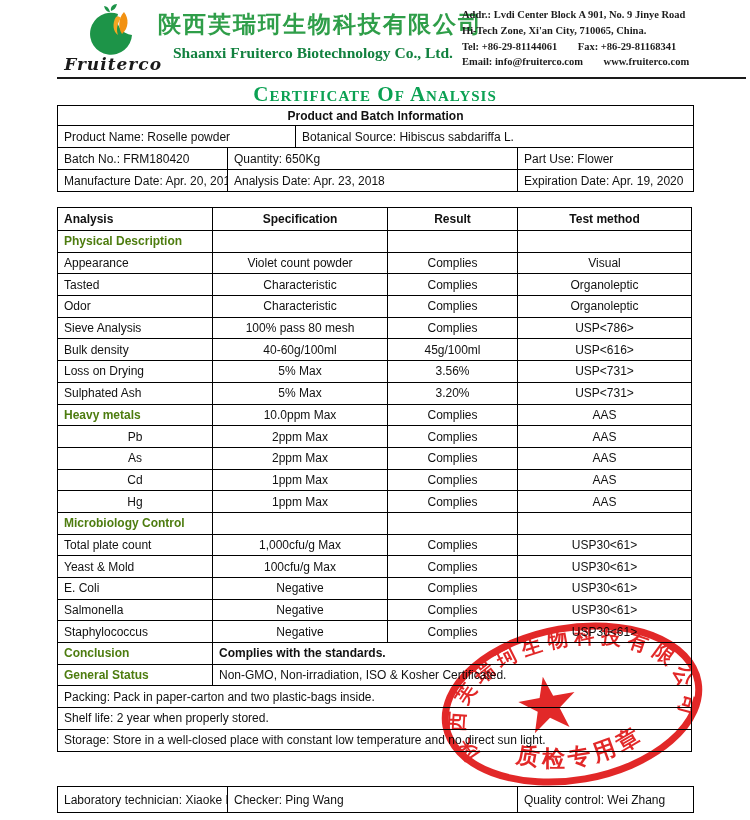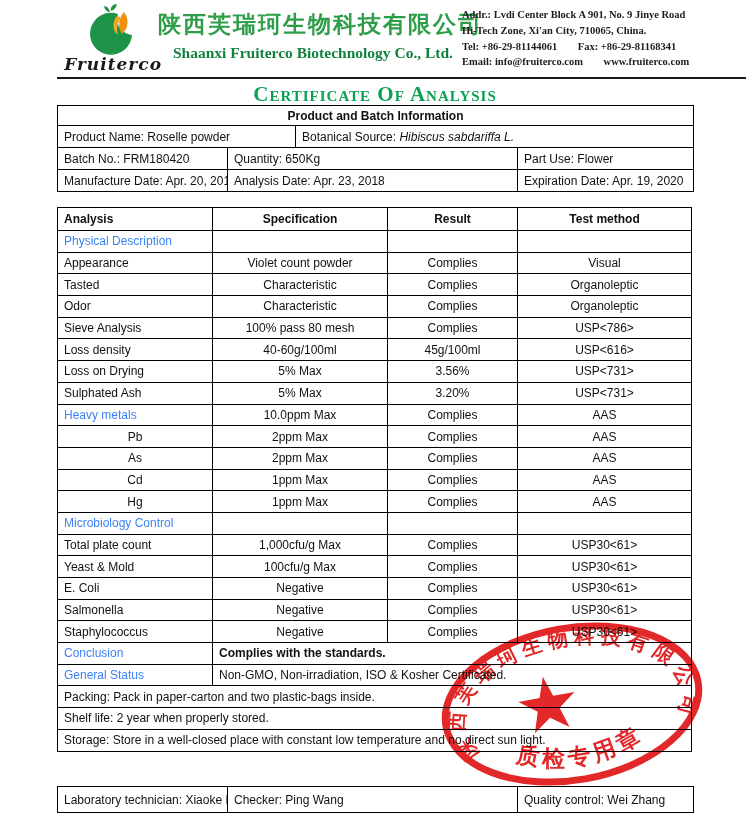--- a/index.html
+++ b/index.html
@@ -26,22 +26,22 @@
   .coa-title{position:absolute;left:0;top:82px;width:750px;text-align:center;
              font-family:"Liberation Serif",serif;font-weight:bold;font-size:21px;
              font-variant:small-caps;letter-spacing:1px;color:#0ba153;}
 
   
   table{border-collapse:collapse;table-layout:fixed;font-size:12px;color:#111;}
   td,th{border:1px solid #000;padding:0 0 0 6px;text-align:left;font-weight:normal;
         overflow:hidden;white-space:nowrap;}
   .tc{text-align:center;padding:0 2px;}
   .bold{font-weight:bold;}
-  .blue{color:#3b82f6;font-weight:normal;}
-  .italic{font-style:italic;}
+  .blue{color:#4d7c0f;font-weight:bold;}
+  .italic{}
 
   .product-table{position:absolute;left:57px;top:105px;width:636px;}
   .product-table tr{height:22px;}
   .product-table tr.cap{height:20px;}
 
   .analysis-table{position:absolute;left:57px;top:207px;width:634px;border-radius:25px;}
   .analysis-table tr{height:21.7px;}
   .analysis-table tr.head{height:23px;}
   .analysis-table th{font-weight:bold;}
 
@@ -164,21 +164,21 @@
           <td class="tc">Complies</td>
           <td class="tc">Organoleptic</td>
         </tr>
         <tr>
           <td>Sieve Analysis</td>
           <td class="tc">100% pass 80 mesh</td>
           <td class="tc">Complies</td>
           <td class="tc">USP&lt;786&gt;</td>
         </tr>
         <tr>
-          <td>Loss density</td>
+          <td>Bulk density</td>
           <td class="tc">40-60g/100ml</td>
           <td class="tc">45g/100ml</td>
           <td class="tc">USP&lt;616&gt;</td>
         </tr>
         <tr>
           <td>Loss on Drying</td>
           <td class="tc">5% Max</td>
           <td class="tc">3.56%</td>
           <td class="tc">USP&lt;731&gt;</td>
         </tr>

